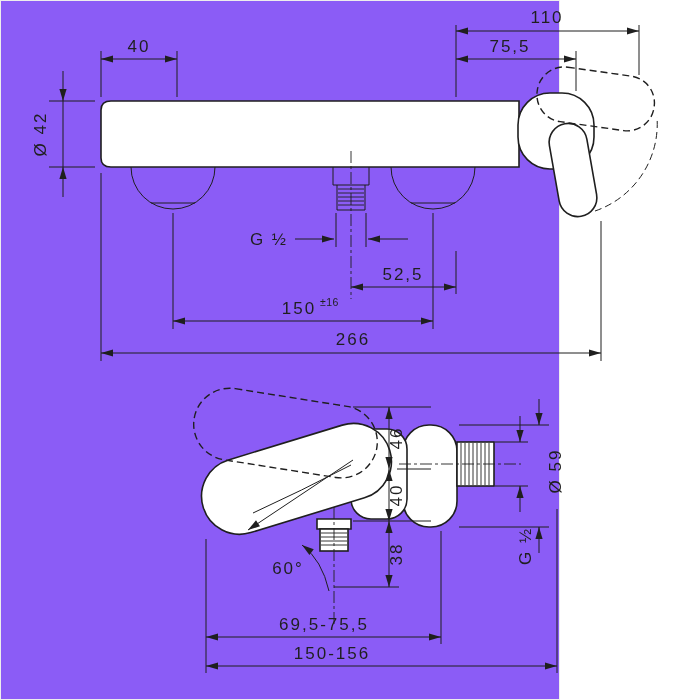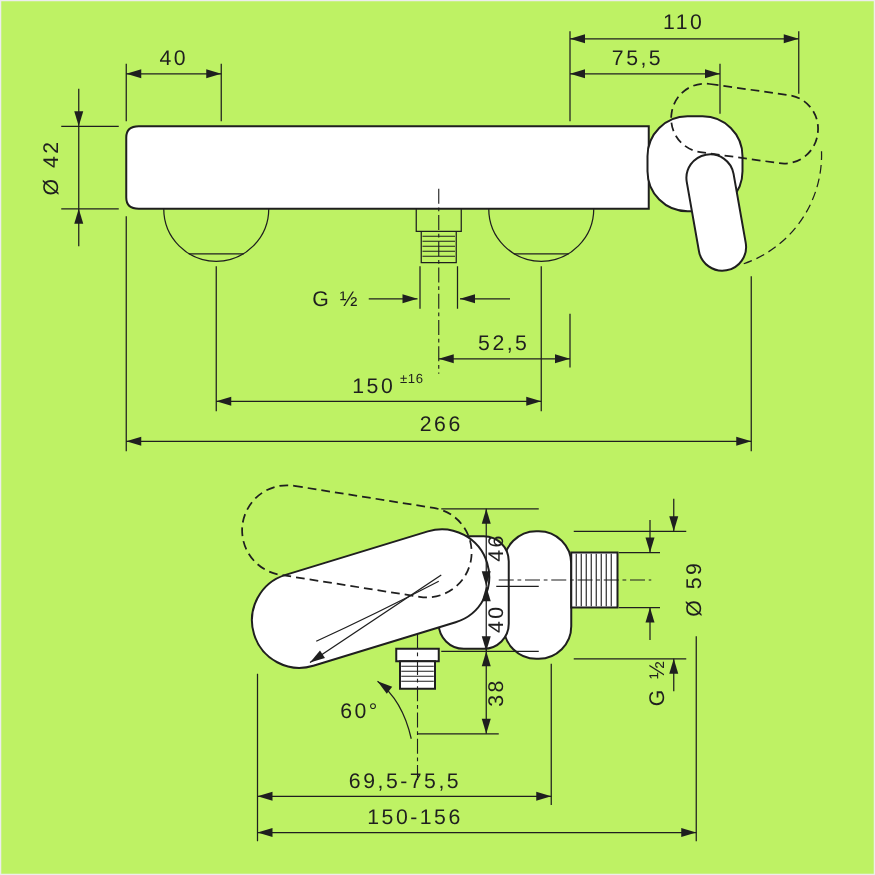--- a/index.html
+++ b/index.html
@@ -1,17 +1,17 @@
 <!DOCTYPE html>
 <html><head>
 <meta charset="utf-8">
 <style>
   html,body{margin:0;padding:0;background:#fff;}
   .canvas{
-    width:700px;height:700px;background:#bef264;
+    width:560px;height:700px;background:#8b5cf6;
     border:1px solid #ededed;box-sizing:border-box;position:relative;
     font-family:"Liberation Sans", sans-serif;
   }
   svg{display:block;}
   text{
     font-family:"Liberation Sans", sans-serif;
     font-size:17px;fill:#1f1f1f;letter-spacing:2px;
   }
   text.small{font-size:10.5px;letter-spacing:.5px;}
   .outline{fill:#ffffff;stroke:#1f1f1f;stroke-width:1.6;}

